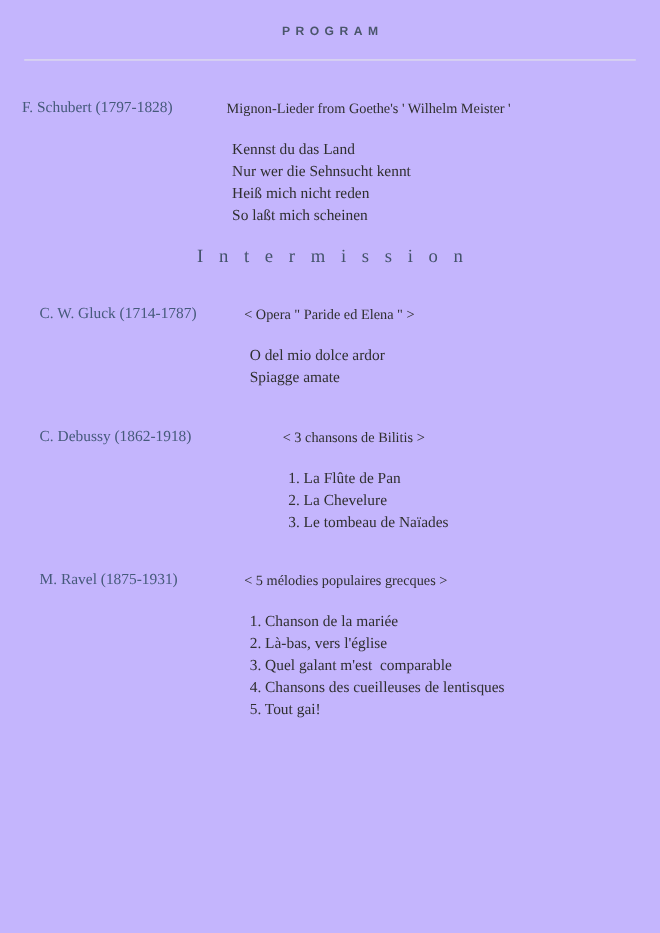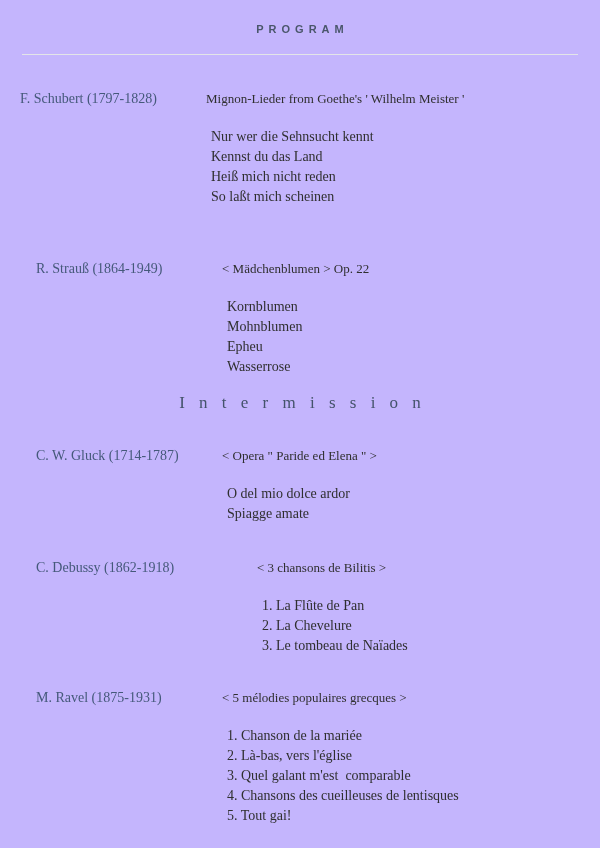--- a/index.html
+++ b/index.html
@@ -85,40 +85,28 @@
 
   <h1 class="page-title" style="letter-spacing:5px;">PROGRAM</h1>
 
   <hr class="divider">
 
   <section class="entry entry-schubert">
     <div class="composer">F. Schubert (1797-1828)</div>
     <div class="works">
       <div class="work-title">Mignon-Lieder from Goethe's ' Wilhelm Meister '</div>
       <ul class="songs">
+        <li>Kennst du das Land</li>
         <li>Nur wer die Sehnsucht kennt</li>
-        <li>Kennst du das Land</li>
         <li>Heiß mich nicht reden</li>
         <li>So laßt mich scheinen</li>
       </ul>
     </div>
   </section>
 
-  <section class="entry entry-strauss">
-    <div class="composer">R. Strauß (1864-1949)</div>
-    <div class="works">
-      <div class="work-title">&lt; Mädchenblumen &gt; Op. 22</div>
-      <ul class="songs">
-        <li>Kornblumen</li>
-        <li>Mohnblumen</li>
-        <li>Epheu</li>
-        <li>Wasserrose</li>
-      </ul>
-    </div>
-  </section>
 
   <div class="intermission">I n t e r m i s s i o n</div>
 
   <section class="entry entry-gluck">
     <div class="composer">C. W. Gluck (1714-1787)</div>
     <div class="works">
       <div class="work-title">&lt; Opera " Paride ed Elena " &gt;</div>
       <ul class="songs">
         <li>O del mio dolce ardor</li>
         <li>Spiagge amate</li>

